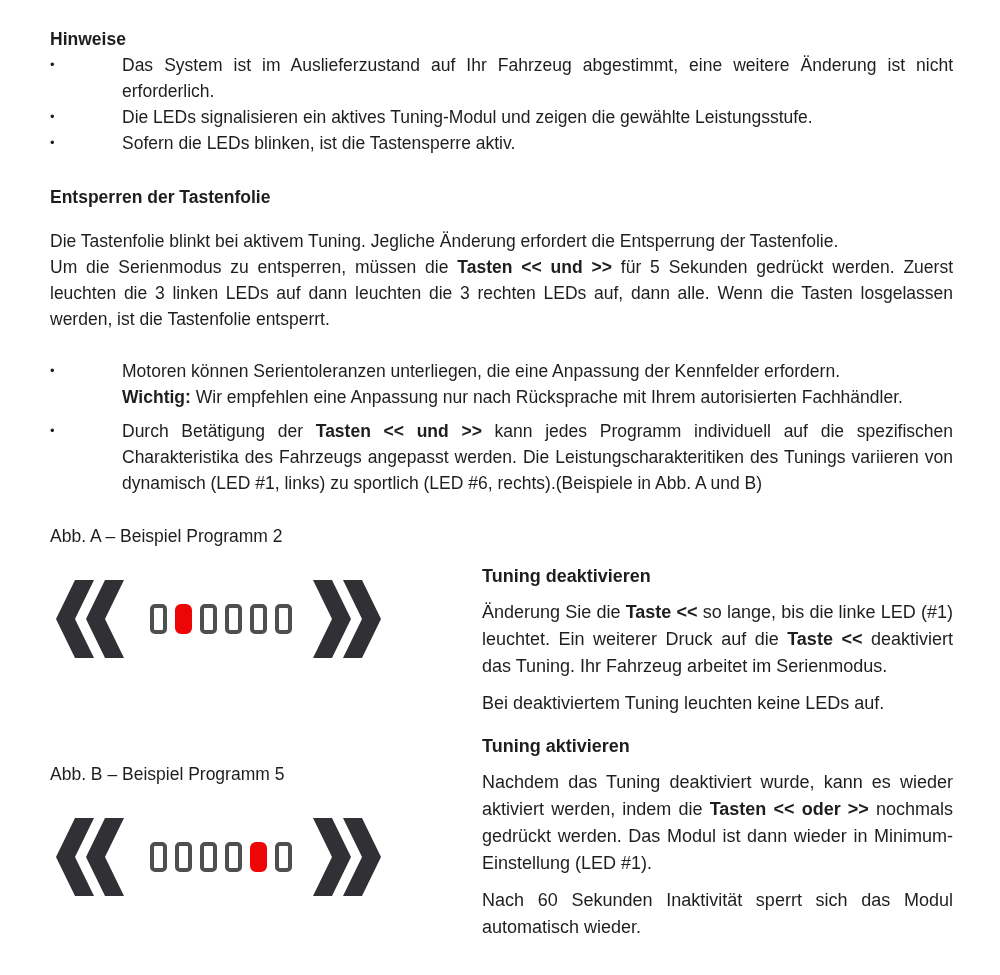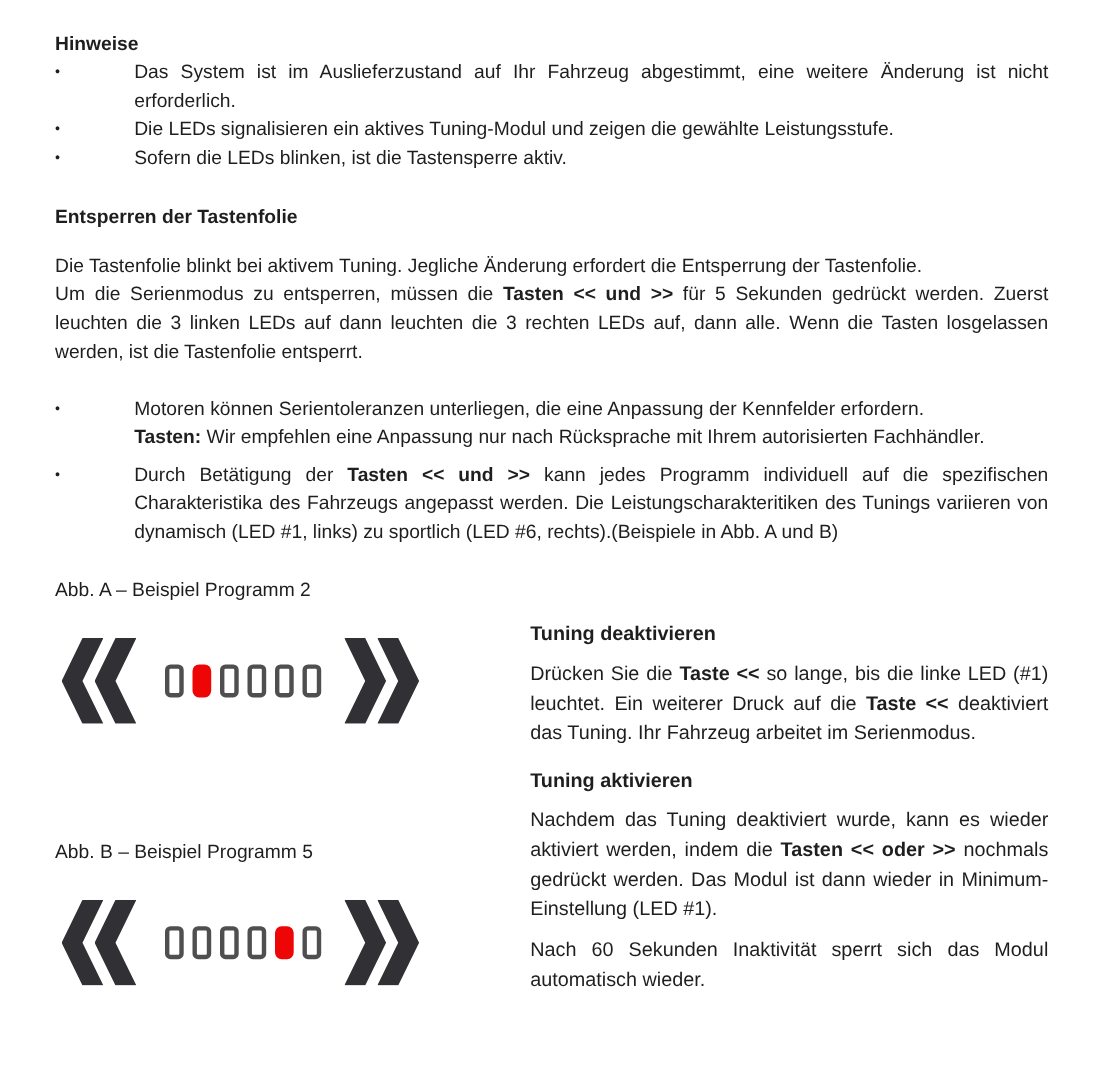--- a/index.html
+++ b/index.html
@@ -69,21 +69,21 @@
       <div>Die Tastenfolie blinkt bei aktivem Tuning. Jegliche Änderung erfordert die Entsperrung der Tastenfolie.</div>
       <div class="jt"><span>Um die Serienmodus zu entsperren, müssen die </span><span class="b">Tasten &lt;&lt; und &gt;&gt;</span><span> für 5 Sekunden gedrückt werden. Zuerst leuchten die 3 linken LEDs auf dann leuchten die 3 rechten LEDs auf, dann alle. Wenn die Tasten losgelassen werden, ist die Tastenfolie entsperrt.</span></div>
     </div>
   </div>
 
   <div class="sec-anpassung">
     <div class="bullet bullet1">
       <span class="dot">•</span>
       <span class="bt">
         <div>Motoren können Serientoleranzen unterliegen, die eine Anpassung der Kennfelder erfordern.</div>
-        <div><span class="b">Tasten:</span><span> Wir empfehlen eine Anpassung nur nach Rücksprache mit Ihrem autorisierten Fachhändler.</span></div>
+        <div><span class="b">Wichtig:</span><span> Wir empfehlen eine Anpassung nur nach Rücksprache mit Ihrem autorisierten Fachhändler.</span></div>
       </span>
     </div>
     <div class="bullet bullet2">
       <span class="dot">•</span>
       <span class="bt jt"><span>Durch Betätigung der </span><span class="b">Tasten &lt;&lt; und &gt;&gt;</span><span> kann jedes Programm individuell auf die spezifischen Charakteristika des Fahrzeugs angepasst werden. Die Leistungscharakteritiken des Tunings variieren von dynamisch (LED #1, links) zu sportlich (LED #6, rechts).(Beispiele in Abb. A und B)</span></span>
     </div>
   </div>
 
   <div class="cols">
 
@@ -124,21 +124,22 @@
         </span>
         <span class="chev">
             <i class="arm ar"></i>
             <i class="arm ar"></i>
           </span>
       </div>
     </div>
 
     <div class="col-right">
       <div class="head head2" style="margin-top:0;">Tuning deaktivieren</div>
-      <p class="jt"><span>Drücken Sie die </span><span class="b">Taste &lt;&lt;</span><span> so lange, bis die linke LED (#1) leuchtet. Ein weiterer Druck auf die </span><span class="b">Taste &lt;&lt;</span><span> deaktiviert das Tuning. Ihr Fahrzeug arbeitet im Serienmodus.</span></p>
+      <p class="jt"><span>Änderung Sie die </span><span class="b">Taste &lt;&lt;</span><span> so lange, bis die linke LED (#1) leuchtet. Ein weiterer Druck auf die </span><span class="b">Taste &lt;&lt;</span><span> deaktiviert das Tuning. Ihr Fahrzeug arbeitet im Serienmodus.</span></p>
+      <p>Bei deaktiviertem Tuning leuchten keine LEDs auf.</p>
 
       <div class="head head2">Tuning aktivieren</div>
       <p class="jt"><span>Nachdem das Tuning deaktiviert wurde, kann es wieder aktiviert werden, indem die </span><span class="b">Tasten &lt;&lt; oder &gt;&gt;</span><span> nochmals gedrückt werden. Das Modul ist dann wieder in Minimum-Einstellung (LED #1).</span></p>
       <p class="jt">Nach 60 Sekunden Inaktivität sperrt sich das Modul automatisch wieder.</p>
     </div>
 
   </div>
 </div>
 
 </body></html>

